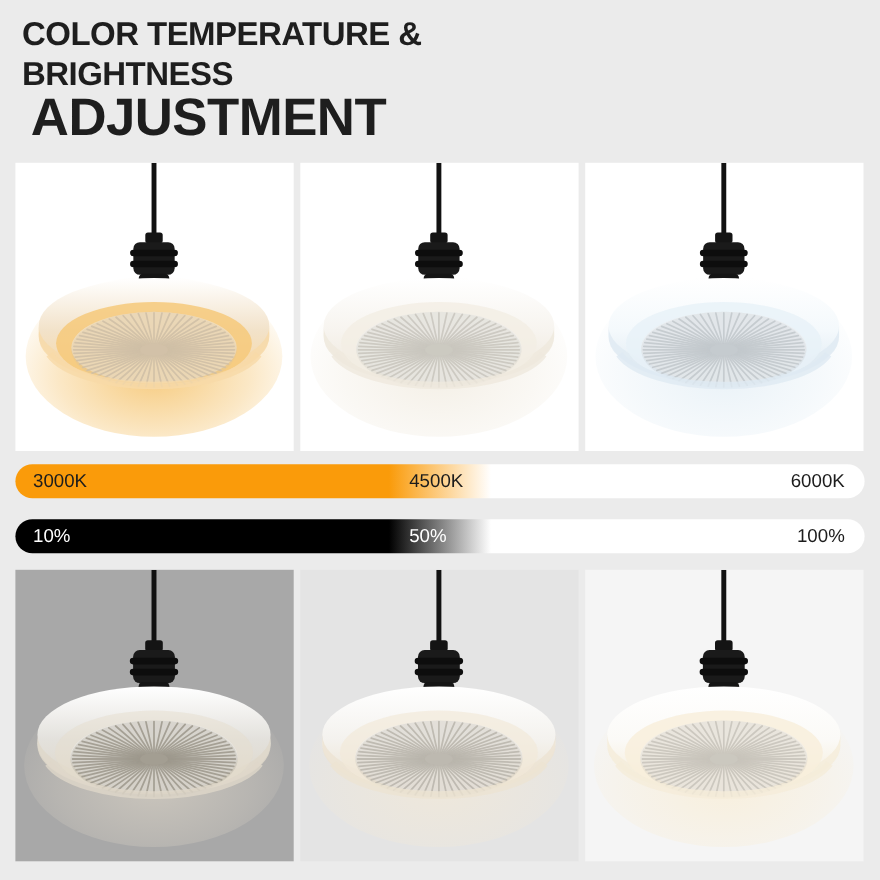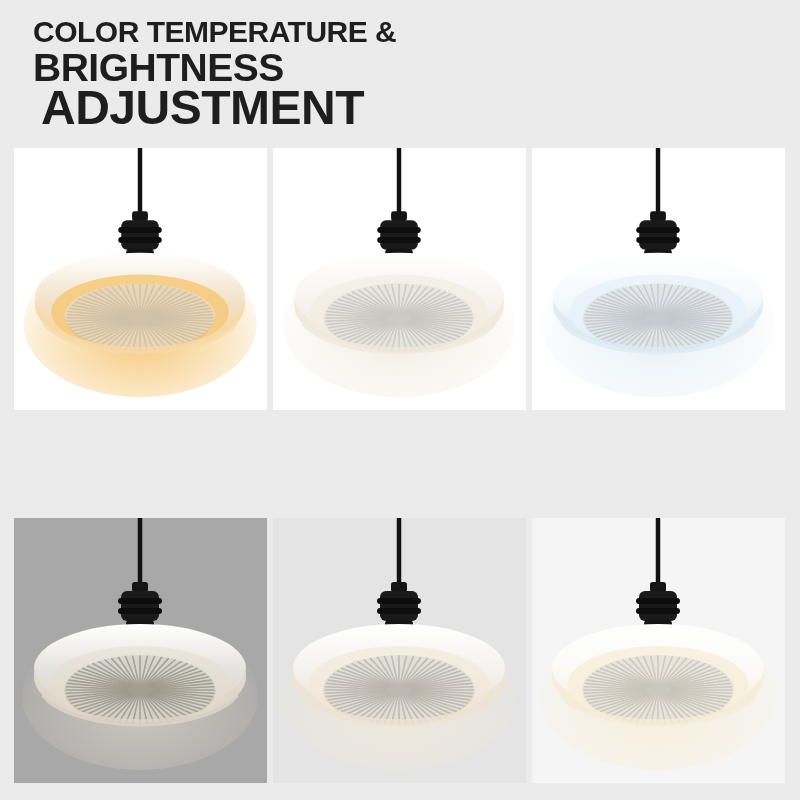--- a/index.html
+++ b/index.html
@@ -15,32 +15,32 @@
   }
   .page {
     position: relative;
     width: 800px;
     height: 800px;
     box-sizing: border-box;
   }
 
   
   .heading {
-    padding: 14px 0 0 33px;
+    padding: 14px 0 0 20px;
     color: #1e1e1e;
     font-weight: 700;
     letter-spacing: -0.5px;
   }
   .heading-line1 {
     font-size: 30px;
     line-height: 36px;
     text-transform: uppercase;
   }
   .heading-line2 {
-    font-size: 39px;
+    font-size: 30px;
     line-height: 36px;
     text-transform: uppercase;
   }
   .heading-line3 {
     font-size: 48px;
     line-height: 44px;
     text-transform: uppercase;
     padding-left: 8px;
   }
 
@@ -406,21 +406,31 @@
           <line x1="138.3" y1="169.7" x2="194.4" y2="159.0" stroke="#c2c8cc" stroke-width="1.6" stroke-linecap="round" opacity="0.85"></line>
           <line x1="138.7" y1="170.2" x2="196.8" y2="162.1" stroke="#c2c8cc" stroke-width="1.6" stroke-linecap="round" opacity="0.85"></line>
           <line x1="139.1" y1="170.8" x2="198.6" y2="165.4" stroke="#c2c8cc" stroke-width="1.6" stroke-linecap="round" opacity="0.85"></line>
           <line x1="139.3" y1="171.4" x2="199.6" y2="168.7" stroke="#c2c8cc" stroke-width="1.6" stroke-linecap="round" opacity="0.85"></line>
           <ellipse cx="126" cy="172" rx="13" ry="6" fill="#c2c8cc" opacity="0.9"></ellipse>
           <path d="M30 176 A100 40 0 0 0 222 176" stroke="#dfeaf2" stroke-width="7" fill="none" opacity="0.8"></path>
         </svg>
       </div>
     </div>
 
-
+  <div class="bar bar-temp" id="bar-temp" style="background: linear-gradient(to right, rgb(250, 155, 10) 0%, rgb(250, 155, 10) 44%, rgb(255, 255, 255) 56%, rgb(255, 255, 255) 100%);">
+      <div class="bar-label lbl-start dark-text">3000K</div>
+      <div class="bar-label lbl-mid dark-text" style="left: 358px;">4500K</div>
+      <div class="bar-label lbl-end dark-text">6000K</div>
+    </div>
+
+  <div class="bar bar-bright" id="bar-bright" style="background: linear-gradient(to right, rgb(0, 0, 0) 0%, rgb(0, 0, 0) 44%, rgb(255, 255, 255) 56%, rgb(255, 255, 255) 100%);">
+      <div class="bar-label lbl-start light-text">10%</div>
+      <div class="bar-label lbl-mid light-text" style="left: 358px;">50%</div>
+      <div class="bar-label lbl-end dark-text">100%</div>
+    </div>
 
   <div class="grid grid-bottom" id="row-bright">
       <div class="tile" style="background: rgb(168, 168, 168);">
         <svg class="lamp" viewBox="0 0 253 265" preserveAspectRatio="xMidYMid meet">
           <defs>
             <radialGradient id="glowgB0" cx="50%" cy="62%" r="62%">
               <stop offset="0%" stop-color="#e6ddcd" stop-opacity="0.55"></stop>
               <stop offset="60%" stop-color="#e6ddcd" stop-opacity="0.25"></stop>
               <stop offset="100%" stop-color="#e6ddcd" stop-opacity="0"></stop>
             </radialGradient>

